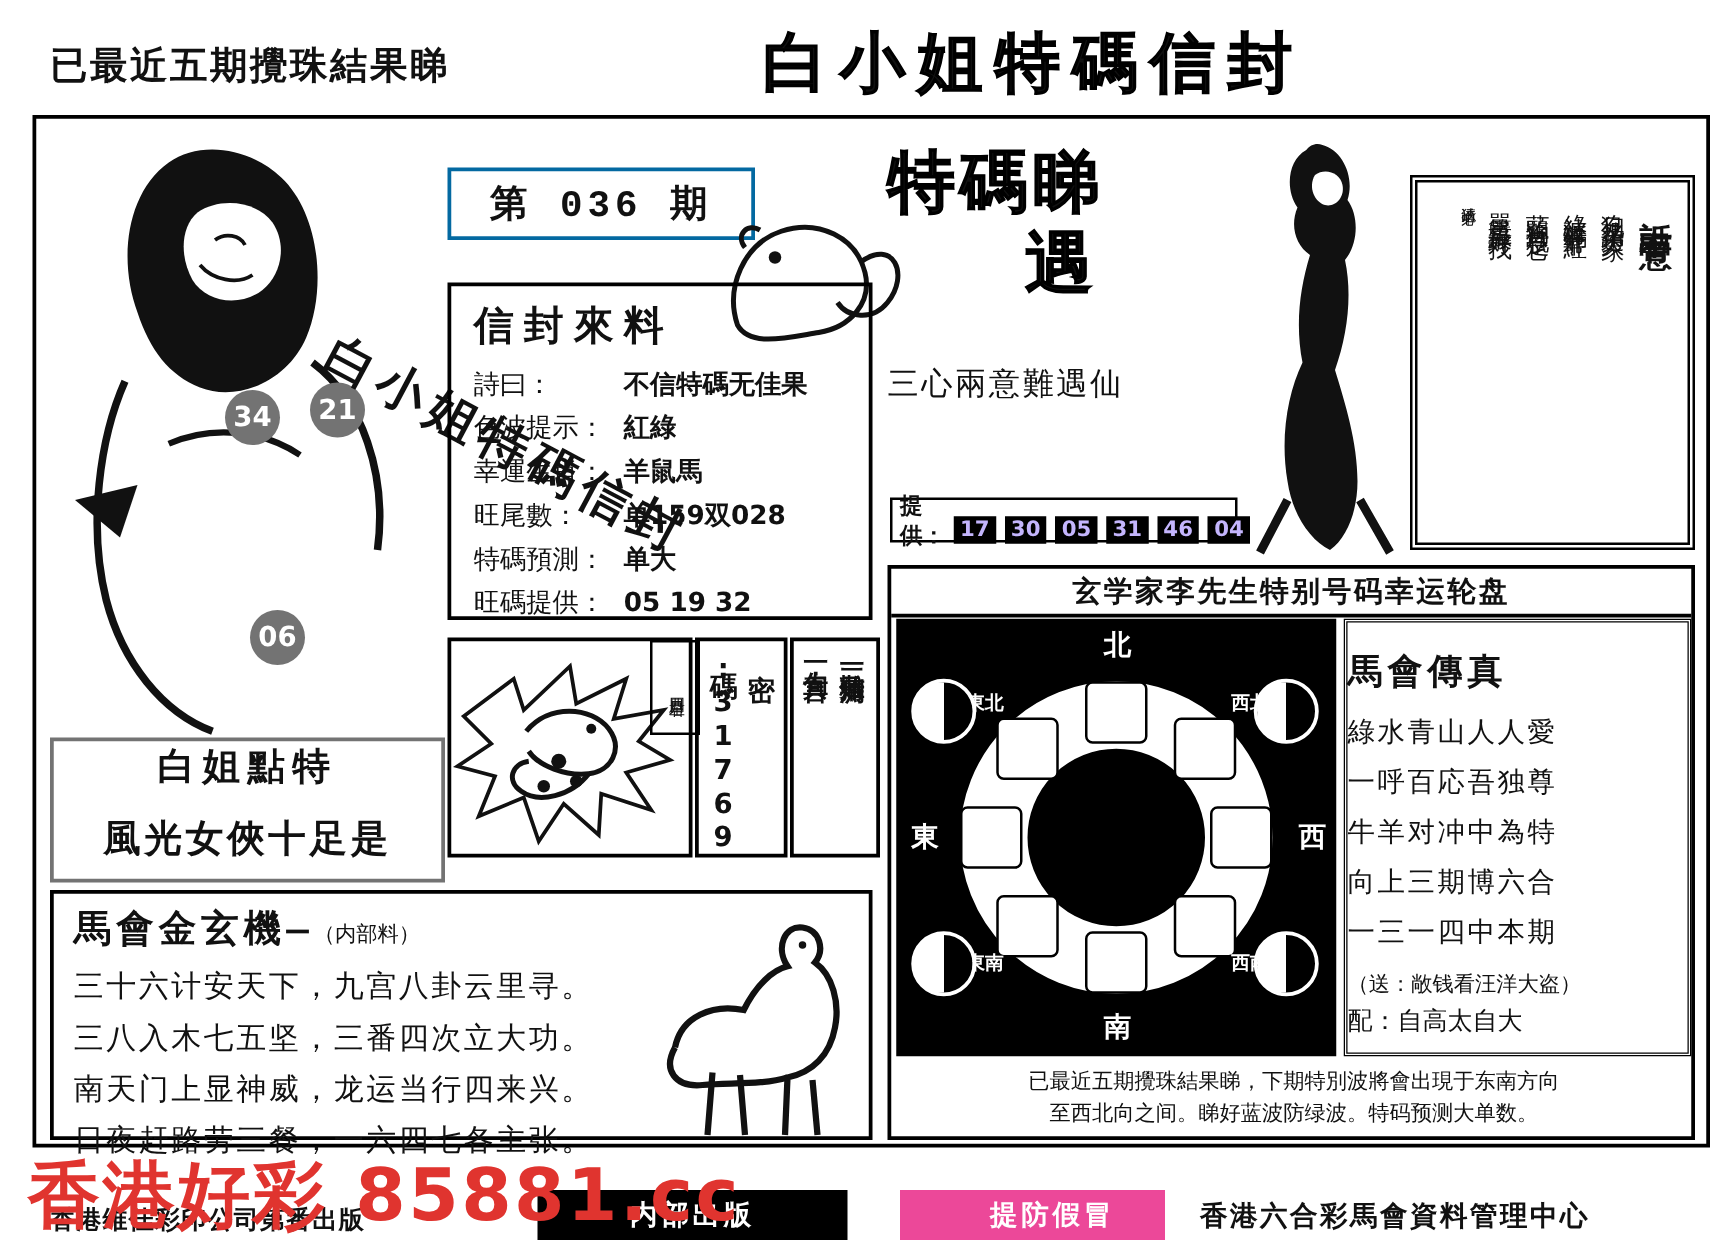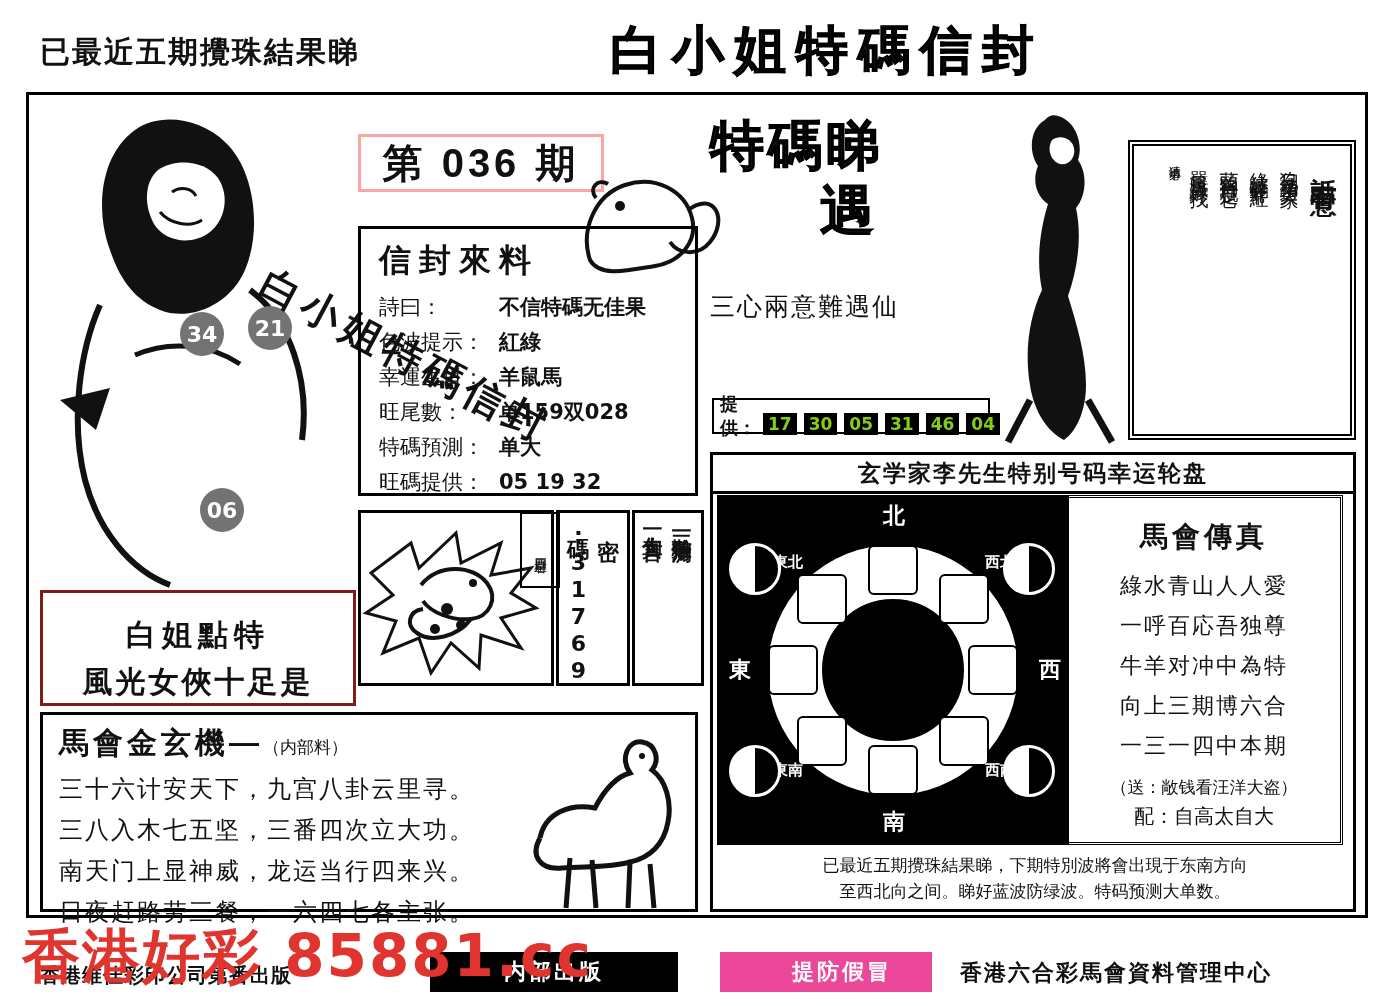--- a/index.html
+++ b/index.html
@@ -48,33 +48,33 @@
     font-size:40px;font-weight:bold;
     font-family:"DejaVu Serif", serif;
     transform:rotate(28deg);
     transform-origin:left top;
     white-space:nowrap;
     letter-spacing:6px;
   }
 
   .box-baijie{
     position:absolute;left:40px;top:590px;width:310px;height:110px;
-    border:3px solid #7f1d1d;
-    display:flex;flex-direction:column;align-items:center;justify-content:flex-end;
+    border:3px solid #737373;
+    display:flex;flex-direction:column;align-items:center;justify-content:flex-start;gap:11px;
   }
   .box-baijie .l1{font-size:30px;font-weight:bold;font-family:"DejaVu Serif",serif;letter-spacing:6px;}
   .box-baijie .l2{font-size:30px;font-weight:bold;font-family:"DejaVu Serif",serif;letter-spacing:3px;margin-top:6px;}
 
   
   .period{
     position:absolute;left:358px;top:134px;width:240px;height:52px;
-    border:3px solid #fca5a5;
+    border:3px solid #0369a1;
     display:flex;align-items:center;justify-content:center;
-    font-size:40px;font-weight:bold;letter-spacing:4px;
-    font-family:Liberation Sans, sans-serif;
+    font-size:30px;font-weight:bold;letter-spacing:4px;
+    font-family:Liberation Mono, monospace;
   }
 
   
   .xinfeng{
     position:absolute;left:358px;top:226px;width:340px;height:270px;
     border:3px solid #000;
     padding:10px 0 0 18px;
     box-sizing:border-box;
   }
   .xinfeng h3{
@@ -112,21 +112,21 @@
   .yiju span{
     writing-mode:vertical-rl;text-orientation:upright;
     font-size:20px;letter-spacing:2px;margin-top:6px;font-weight:bold;
   }
 
   
   .jinxuanji{
     position:absolute;left:40px;top:712px;width:658px;height:200px;
     border:3px solid #000;padding:8px 0 0 16px;box-sizing:border-box;
   }
-  .jinxuanji .t{font-size:30px;font-weight:bold;font-family:Liberation Sans, sans-serif;letter-spacing:4px;}
+  .jinxuanji .t{font-size:30px;font-weight:bold;font-family:Liberation Mono, monospace;letter-spacing:4px;}
   .jinxuanji .t small{font-size:17px;letter-spacing:0;font-weight:normal;}
   .jinxuanji .p{font-size:24px;margin:9px 0;font-family:"DejaVu Serif",serif;letter-spacing:2px;}
 
   
   .temasee{
     position:absolute;left:710px;top:110px;width:290px;height:330px;
   }
   .temasee .big{
     font-size:54px;font-weight:bold;font-family:"DejaVu Serif",serif;
     letter-spacing:4px;-webkit-text-stroke:1px #000;
@@ -138,21 +138,21 @@
   .temasee .poem{
     margin-top:42px;font-size:25px;line-height:1.35;
     font-family:"DejaVu Serif",serif;letter-spacing:2px;
   }
   .provide{
     position:absolute;left:712px;top:398px;width:278px;height:36px;
     border:2px solid #000;display:flex;align-items:center;gap:7px;
     padding-left:6px;box-sizing:border-box;font-size:18px;font-weight:bold;
   }
   .provide .num{
-    background:#000;color:#84cc16;padding:1px 5px;font-size:17px;
+    background:#000;color:#c4b5fd;padding:1px 5px;font-size:17px;
     font-family:"DejaVu Sans",sans-serif;
     margin-top:16px;
   }
 
   
   .lady{
     position:absolute;left:990px;top:100px;width:140px;height:350px;
     overflow:hidden;
   }
 
@@ -210,23 +210,23 @@
   .dir{
     position:absolute;color:#fff;font-size:22px;font-weight:bold;
     font-family:"DejaVu Serif",serif;
   }
   .taiji{
     position:absolute;width:52px;height:52px;border-radius:50%;
     background:linear-gradient(90deg,#fff 50%,#000 50%);
     border:3px solid #fff;box-sizing:border-box;
   }
   .mahui{
-    position:absolute;left:352px;top:40px;width:278px;height:350px;
+    position:absolute;left:362px;top:40px;width:278px;height:350px;
     border:3px double #000;box-sizing:border-box;
-    display:flex;flex-direction:column;align-items:center;padding-top:20px;
+    display:flex;flex-direction:column;align-items:flex-start;padding-top:20px;
   }
   .mahui h4{margin:0 0 10px 0;font-size:28px;font-weight:bold;letter-spacing:4px;font-family:"DejaVu Serif",serif;}
   .mahui .ln{font-size:22px;margin:5px 0;letter-spacing:2px;font-family:"DejaVu Serif",serif;}
   .mahui .sm{font-size:17px;margin-top:10px;}
   .mahui .sm2{font-size:20px;margin-top:4px;}
   .wheel-foot{
     position:absolute;left:4px;top:394px;width:636px;height:58px;
     font-size:17px;text-align:center;line-height:1.5;padding-top:4px;
     font-family:"DejaVu Sans",sans-serif;
   }

